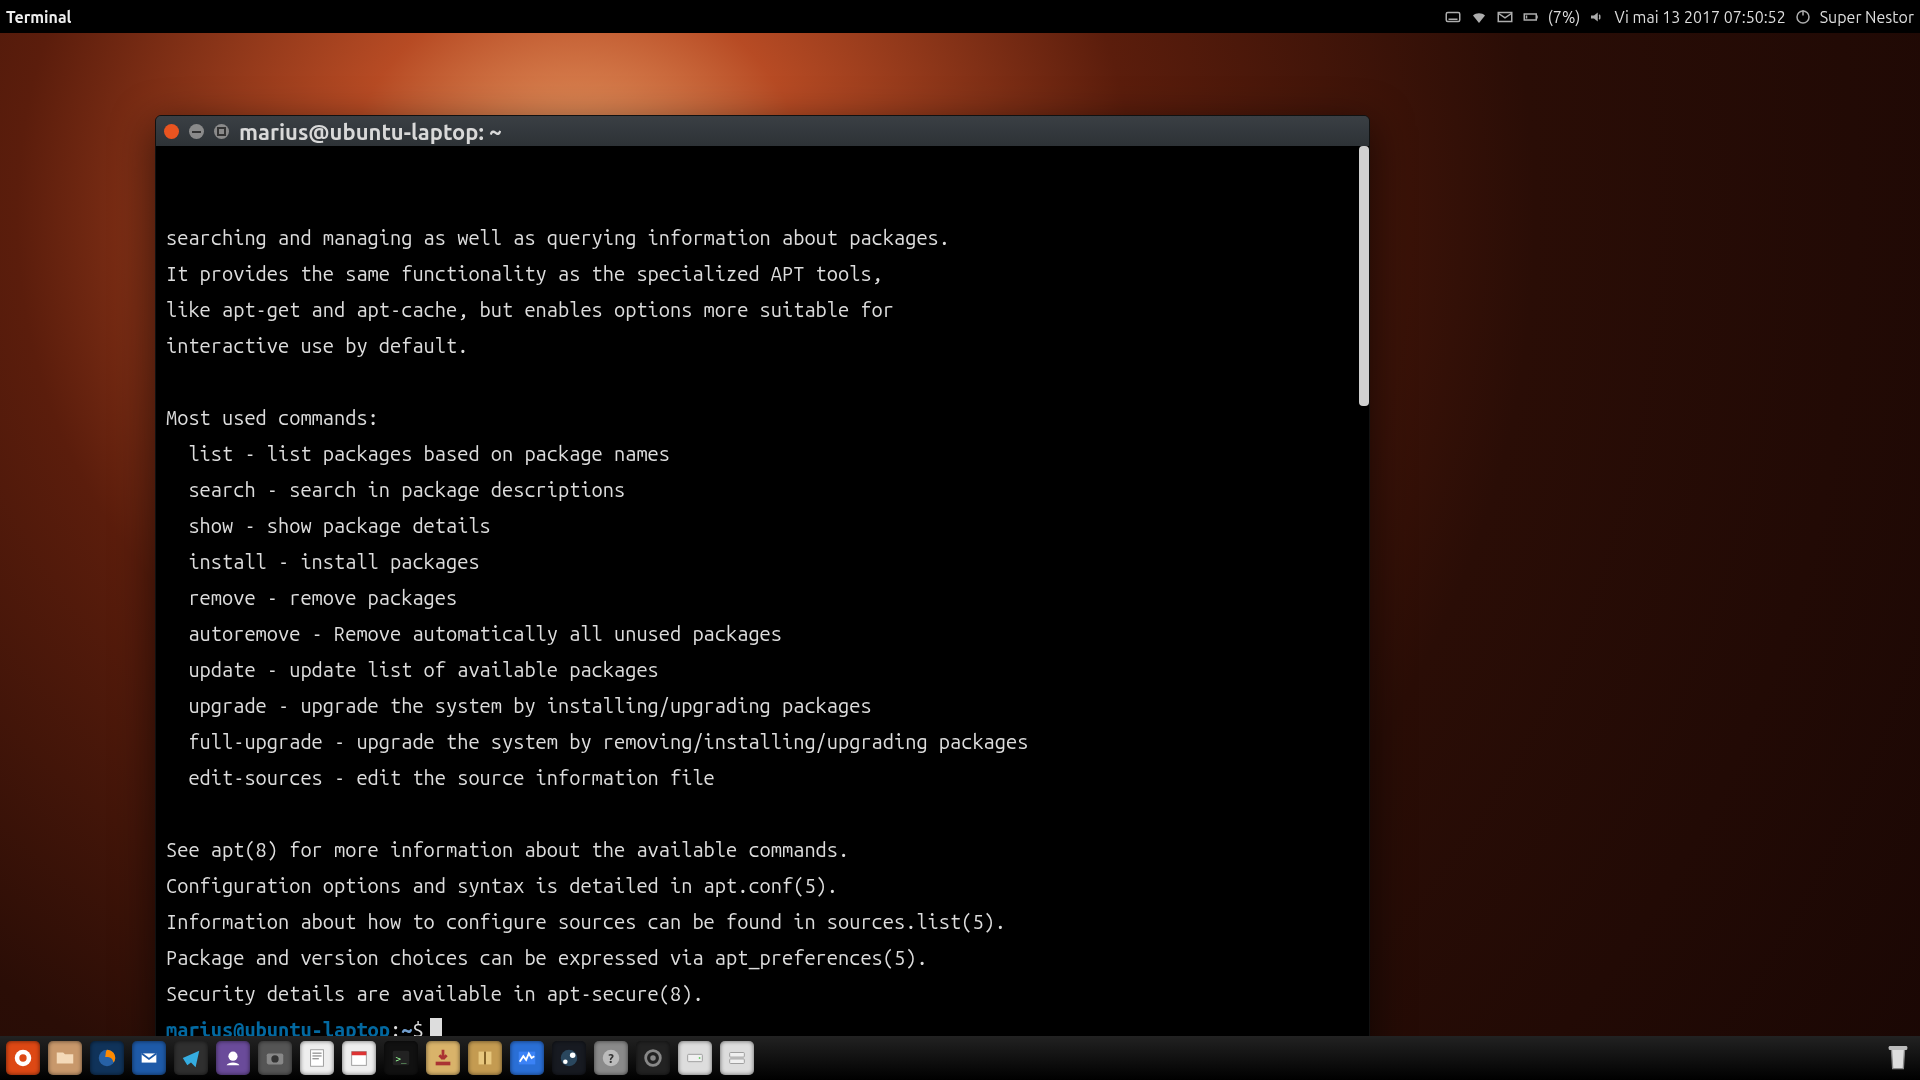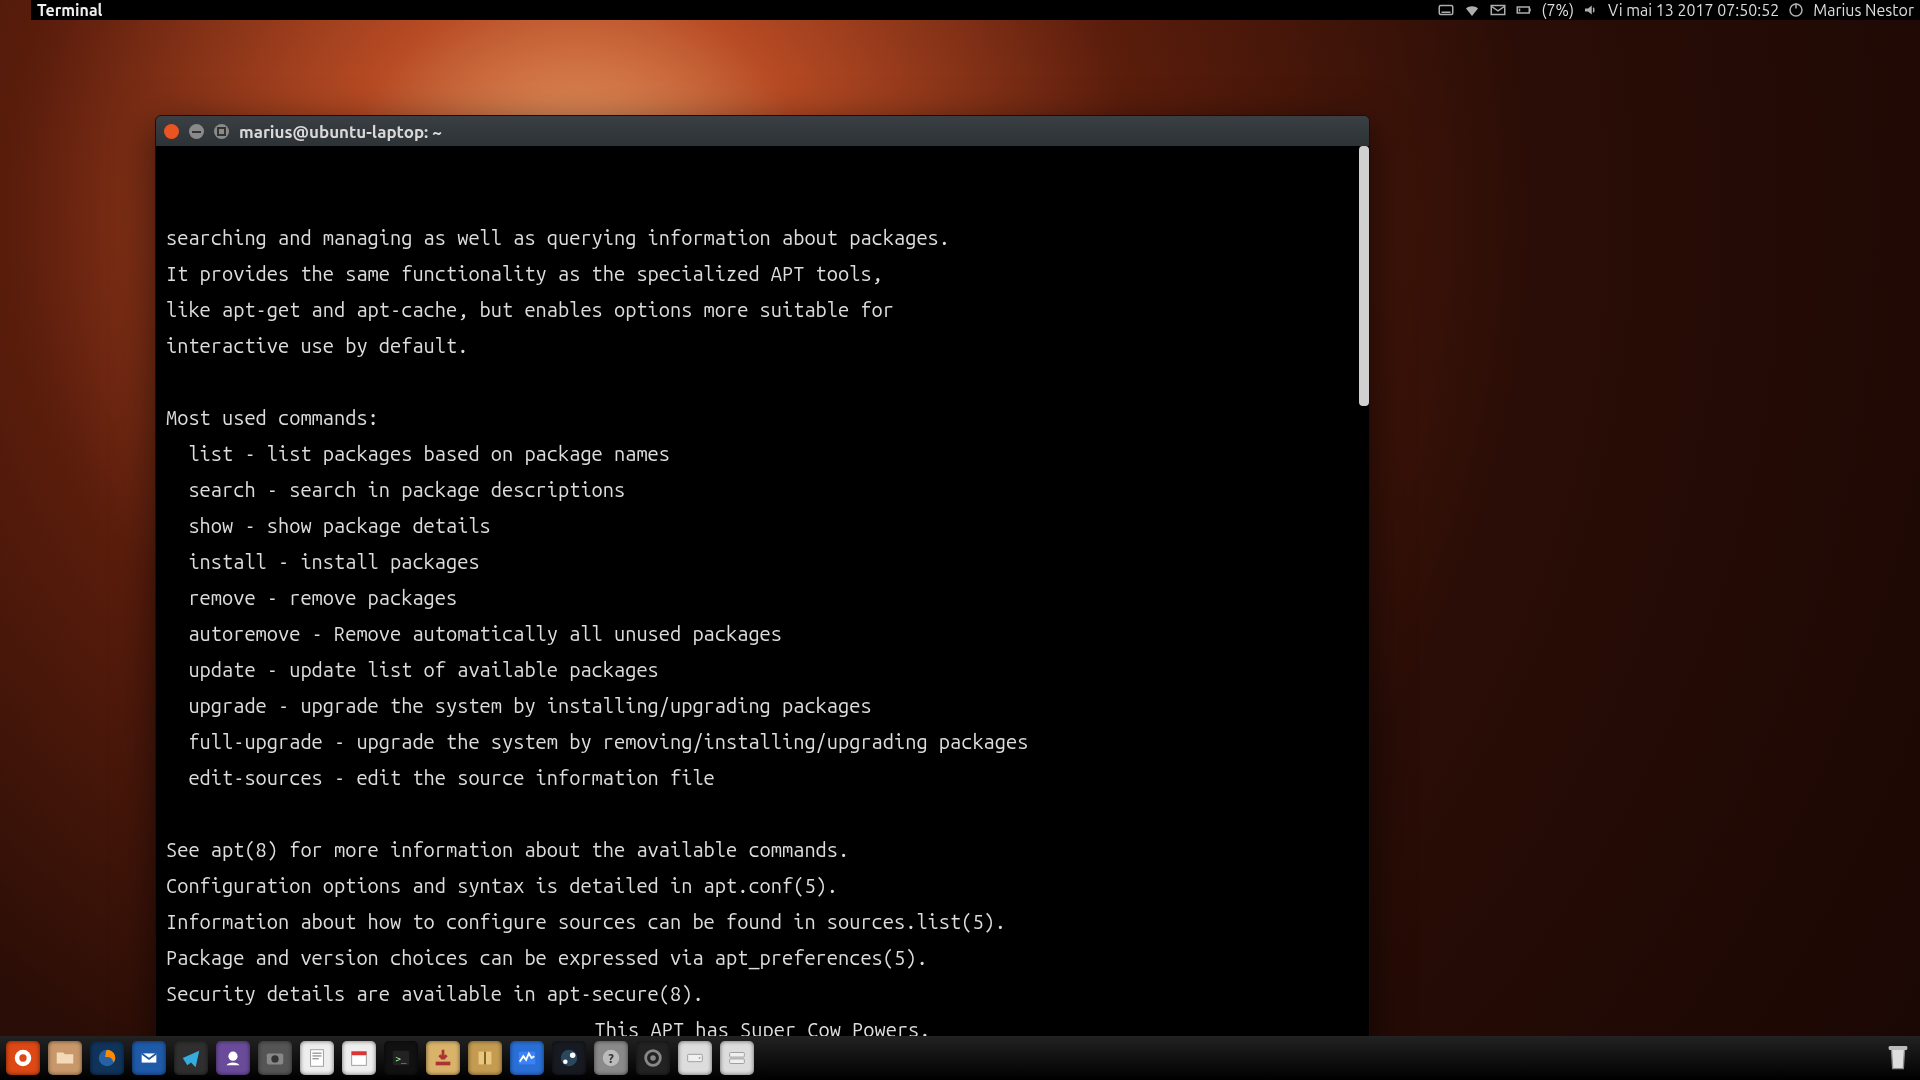--- a/index.html
+++ b/index.html
@@ -4,42 +4,42 @@
 <style>
   * { margin: 0; padding: 0; box-sizing: border-box; }
   html, body { width: 1920px; height: 1080px; overflow: hidden; font-family: "Ubuntu", "DejaVu Sans", sans-serif; }
   body {
     background: radial-gradient(circle at 30% 20%, #f7b176 0%, #b74b24 15%, #5b1d0c 35%, #2a0d06 60%, #1a0704 100%);
     position: relative;
   }
 
   
   .top-panel {
-    position: absolute; top: 0; left: 0; right: 0; height: 20px;
+    position: absolute; top: 0; left: 0; right: 0; height: 33px;
     background: #000; color: #ddd; display: flex; align-items: center;
-    font-size: 16px; padding: 0 6px; margin-left: 31px;
+    font-size: 16px; padding: 0 6px;
   }
   .top-panel .app-title { font-weight: bold; color: #eee; }
   .top-panel .spacer { flex: 1; }
   .tray { display: flex; align-items: center; gap: 8px; }
   .tray .ico { width: 18px; height: 18px; display: inline-flex; align-items: center; justify-content: center; opacity: .85; }
   .tray svg { width: 18px; height: 18px; fill: #ccc; }
   .tray-text { color: #ddd; font-size: 16px; }
 
   
   .terminal-window {
     position: absolute; left: 155px; top: 115px; width: 1215px;
     background: #2b2b2b; border: 1px solid #111; border-radius: 6px 6px 4px 4px;
     box-shadow: 0 10px 40px rgba(0,0,0,.6);
     overflow: hidden;
   }
   .titlebar {
     height: 30px; background: linear-gradient(#3a3f44,#2d3236);
     display: flex; align-items: center; gap: 10px; padding: 0 8px;
-    color: #d9d9d9; font-size: 17px; font-weight: bold;
+    color: #d9d9d9; font-size: 22px; font-weight: bold;
   }
   .win-btn { width: 15px; height: 15px; border-radius: 50%; display: inline-block; }
   .win-close { background: #e95420; }
   .win-min   { background: #8a8a8a; position: relative; }
   .win-min::after { content:""; position:absolute; left:3px; right:3px; top:7px; height:2px; background:#333; }
   .win-max   { background: #8a8a8a; position: relative; }
   .win-max::after { content:""; position:absolute; left:3px; top:3px; right:3px; bottom:3px; border:2px solid #333; }
   .term-body {
     position: relative; background: #000; color: #ddd;
     font-family: "Ubuntu Mono","DejaVu Sans Mono",monospace;
@@ -115,21 +115,21 @@
           <path d="M15 9c1 1 1 5 0 6" fill="none" stroke="#ccc" stroke-width="2"></path>
         </svg>
       </span>
     <span class="tray-text">Vi mai 13 2017 07:50:52</span>
     <span class="ico">
         <svg viewBox="0 0 24 24">
           <circle cx="12" cy="12" r="8" fill="none" stroke="#ccc" stroke-width="2"></circle>
           <rect x="11" y="3" width="2" height="7" fill="#ccc"></rect>
         </svg>
       </span>
-    <span class="tray-text">Marius Nestor</span>
+    <span class="tray-text">Super Nestor</span>
   </div>
 </div>
 
 <div class="terminal-window">
   <div class="titlebar">
     <span class="win-btn win-close"></span>
     <span class="win-btn win-min"></span>
     <span class="win-btn win-max"></span>
     <span>marius@ubuntu-laptop: ~</span>
   </div>
@@ -150,21 +150,20 @@
 <span>  update - update list of available packages</span>
 <span>  upgrade - upgrade the system by installing/upgrading packages</span>
 <span>  full-upgrade - upgrade the system by removing/installing/upgrading packages</span>
 <span>  edit-sources - edit the source information file</span>
 <span></span>
 <span>See apt(8) for more information about the available commands.</span>
 <span>Configuration options and syntax is detailed in apt.conf(5).</span>
 <span>Information about how to configure sources can be found in sources.list(5).</span>
 <span>Package and version choices can be expressed via apt_preferences(5).</span>
 <span>Security details are available in apt-secure(8).</span>
-<span class="center-line">This APT has Super Cow Powers.</span>
 <span class="prompt-user">marius@ubuntu-laptop</span><span>:</span><span class="prompt-path">~</span><span>$</span><span class="cursor"></span>
     <div class="watermark"><span>SOFTPEDIA</span><sup>®</sup></div>
   </div>
 </div>
 
 <div class="bottom-panel">
   <span class="dock-icon" style="background:#dd4814">
       <svg viewBox="0 0 24 24">
         <circle cx="12" cy="12" r="9" fill="#fff"></circle>
         <circle cx="12" cy="12" r="4" fill="#dd4814"></circle>

